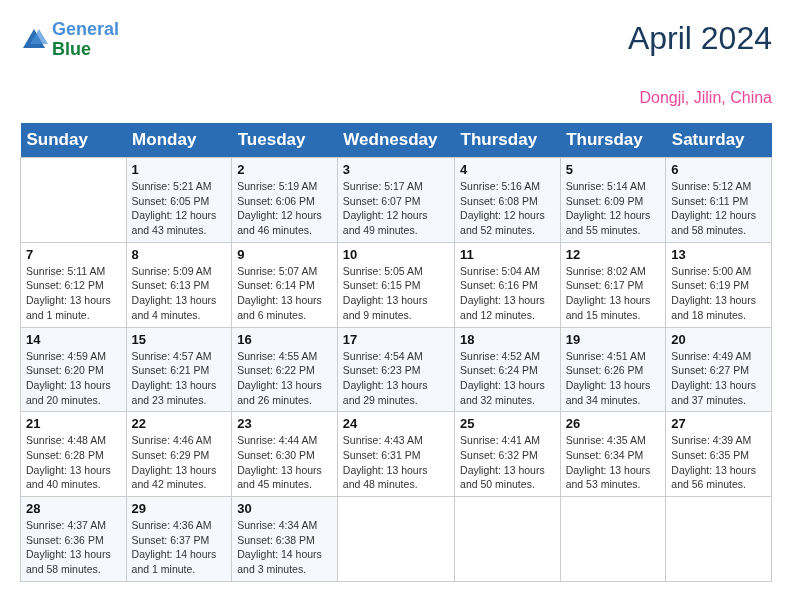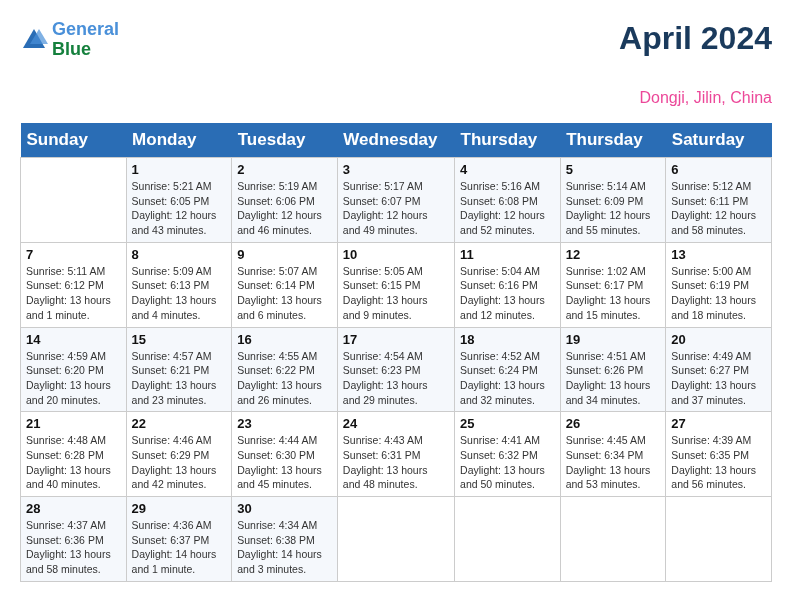--- a/index.html
+++ b/index.html
@@ -32,21 +32,21 @@
     }
     .logo-icon {
       width: 28px;
       height: 28px;
     }
     .title-block {
       text-align: right;
     }
     .main-title {
       font-size: 32px;
-      font-weight: bold;
+      font-weight: normal;
       color: #1a3a5c;
     }
     .subtitle {
       font-size: 16px;
       color: #ec4899;
       margin-top: 32px;
     }
     table {
       width: 100%;
       border-collapse: collapse;
@@ -196,21 +196,21 @@
         </td>
         <td>
           <div class="day-num">11</div>
           <div class="day-info" style="white-space: pre-line;">Sunrise: 5:04 AM
 Sunset: 6:16 PM
 Daylight: 13 hours
 and 12 minutes.</div>
         </td>
         <td>
           <div class="day-num">12</div>
-          <div class="day-info" style="white-space: pre-line;">Sunrise: 1:02 AM
+          <div class="day-info" style="white-space: pre-line;">Sunrise: 8:02 AM
 Sunset: 6:17 PM
 Daylight: 13 hours
 and 15 minutes.</div>
         </td>
         <td>
           <div class="day-num">13</div>
           <div class="day-info" style="white-space: pre-line;">Sunrise: 5:00 AM
 Sunset: 6:19 PM
 Daylight: 13 hours
 and 18 minutes.</div>
@@ -298,21 +298,21 @@
         </td>
         <td>
           <div class="day-num">25</div>
           <div class="day-info" style="white-space: pre-line;">Sunrise: 4:41 AM
 Sunset: 6:32 PM
 Daylight: 13 hours
 and 50 minutes.</div>
         </td>
         <td>
           <div class="day-num">26</div>
-          <div class="day-info" style="white-space: pre-line;">Sunrise: 4:45 AM
+          <div class="day-info" style="white-space: pre-line;">Sunrise: 4:35 AM
 Sunset: 6:34 PM
 Daylight: 13 hours
 and 53 minutes.</div>
         </td>
         <td>
           <div class="day-num">27</div>
           <div class="day-info" style="white-space: pre-line;">Sunrise: 4:39 AM
 Sunset: 6:35 PM
 Daylight: 13 hours
 and 56 minutes.</div>

